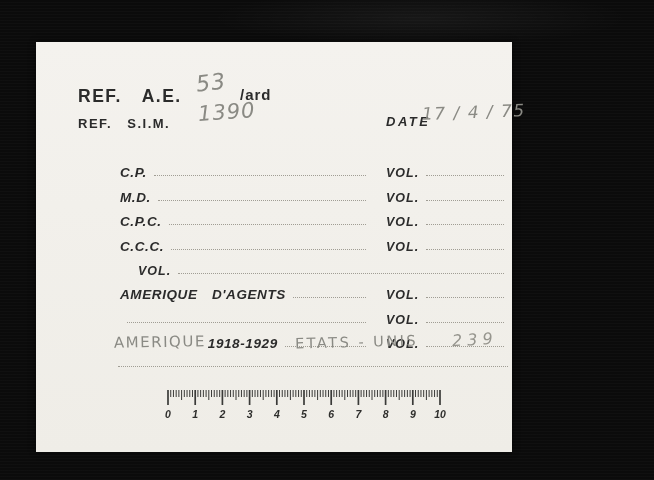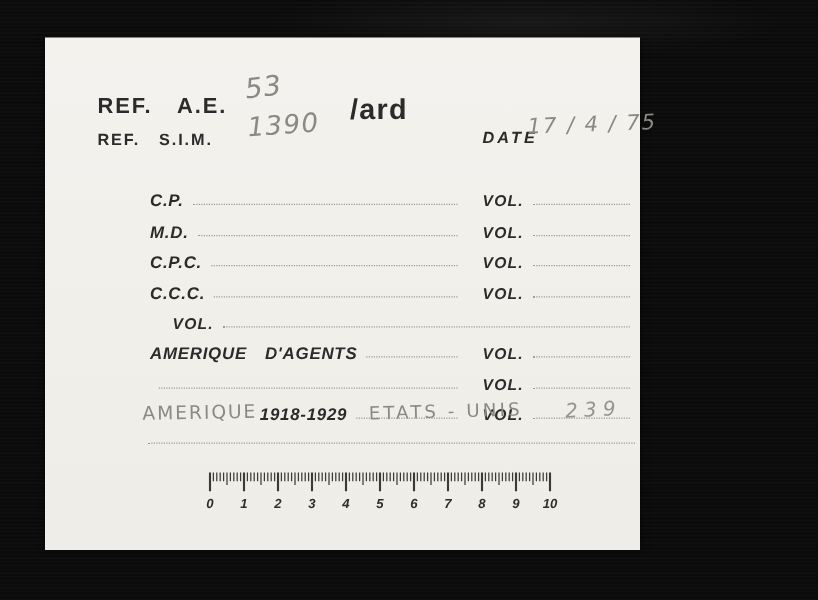--- a/index.html
+++ b/index.html
@@ -12,35 +12,35 @@
     font-family:"Liberation Sans", sans-serif;
   }
   .film-bg{
     position:absolute;inset:0;
     background:
       repeating-linear-gradient(0deg, rgba(255,255,255,0.018) 0 1px, transparent 1px 3px),
       radial-gradient(ellipse 300px 40px at 420px 18px, rgba(255,255,255,0.05), transparent 70%),
       var(--bg);
   }
   .card{
-    position:absolute;left:36px;top:30px;width:476px;height:410px;
+    position:absolute;left:36px;top:42px;width:476px;height:410px;
     background:linear-gradient(180deg,#f4f2ee 0%, var(--card) 40%, #efede7 100%);
     box-shadow:0 0 6px rgba(0,0,0,0.6);
   }
   .printed{color:var(--ink);font-weight:bold;}
   .hand{
     color:var(--pencil);
     font-family:"DejaVu Sans", sans-serif;
     font-style:italic;
     white-space:nowrap;
   }
   
   .ref-ae-label{position:absolute;left:42px;top:44px;font-size:17.5px;letter-spacing:1.5px;word-spacing:14px;}
   .ref-ae-value{position:absolute;left:160px;top:28px;font-size:22px;transform:rotate(-7deg);letter-spacing:1px;}
-  .ref-ae-suffix{position:absolute;left:204px;top:44px;font-size:23px;letter-spacing:1px;margin-left:40px;}
+  .ref-ae-suffix{position:absolute;left:204px;top:44px;font-size:15px;letter-spacing:1px;}
   .ref-sim-label{position:absolute;left:42px;top:74px;font-size:13px;letter-spacing:1.5px;word-spacing:10px;}
   .ref-sim-value{position:absolute;left:162px;top:58px;font-size:21px;transform:rotate(-4deg);letter-spacing:1px;}
   .date-label{position:absolute;left:350px;top:72px;font-size:13px;font-style:italic;letter-spacing:2.5px;}
   .date-value{position:absolute;left:386px;top:60px;font-size:17px;transform:rotate(-2deg);letter-spacing:1.5px;}
   
   .index-table{position:absolute;left:84px;top:114px;width:386px;}
   .row{height:24.4px;display:flex;align-items:flex-end;position:relative;}
   .row-left{flex:0 0 248px;display:flex;align-items:flex-end;min-width:0;}
   .row-right{flex:1;display:flex;align-items:flex-end;margin-left:18px;min-width:0;}
   .row-label{font-size:13.5px;font-style:italic;font-weight:bold;color:var(--ink);letter-spacing:0.6px;word-spacing:10px;white-space:pre;}

